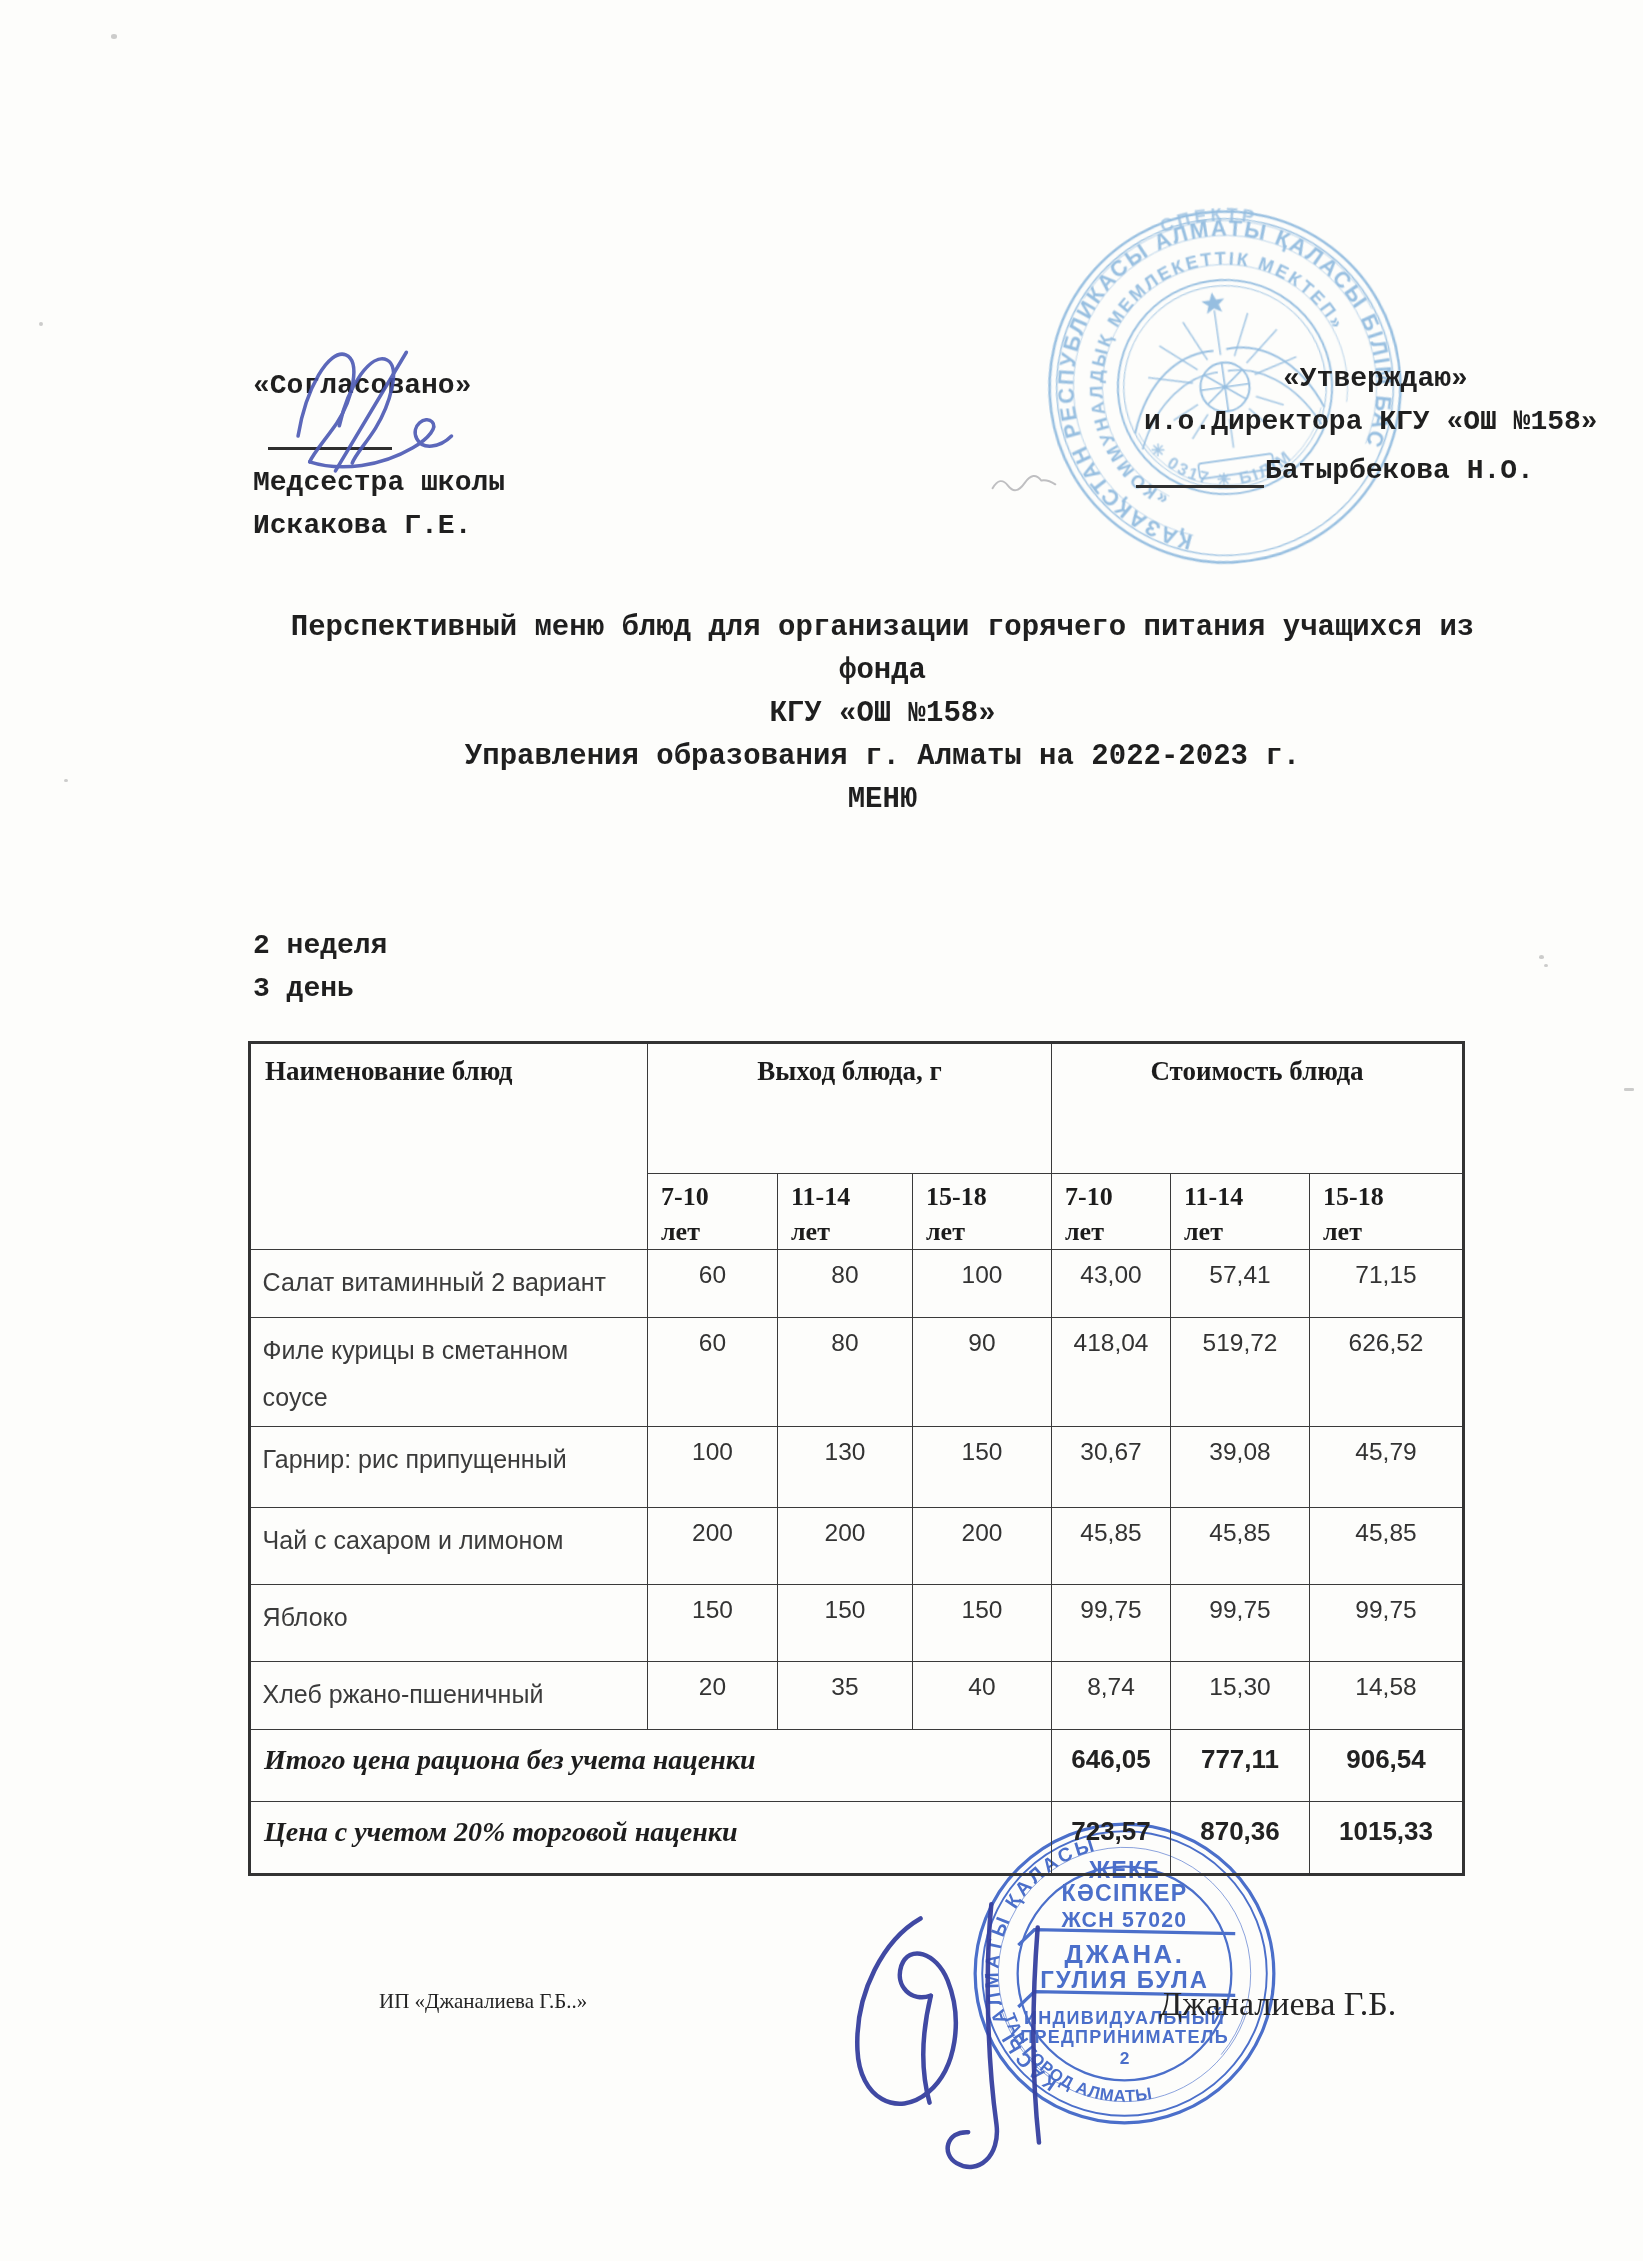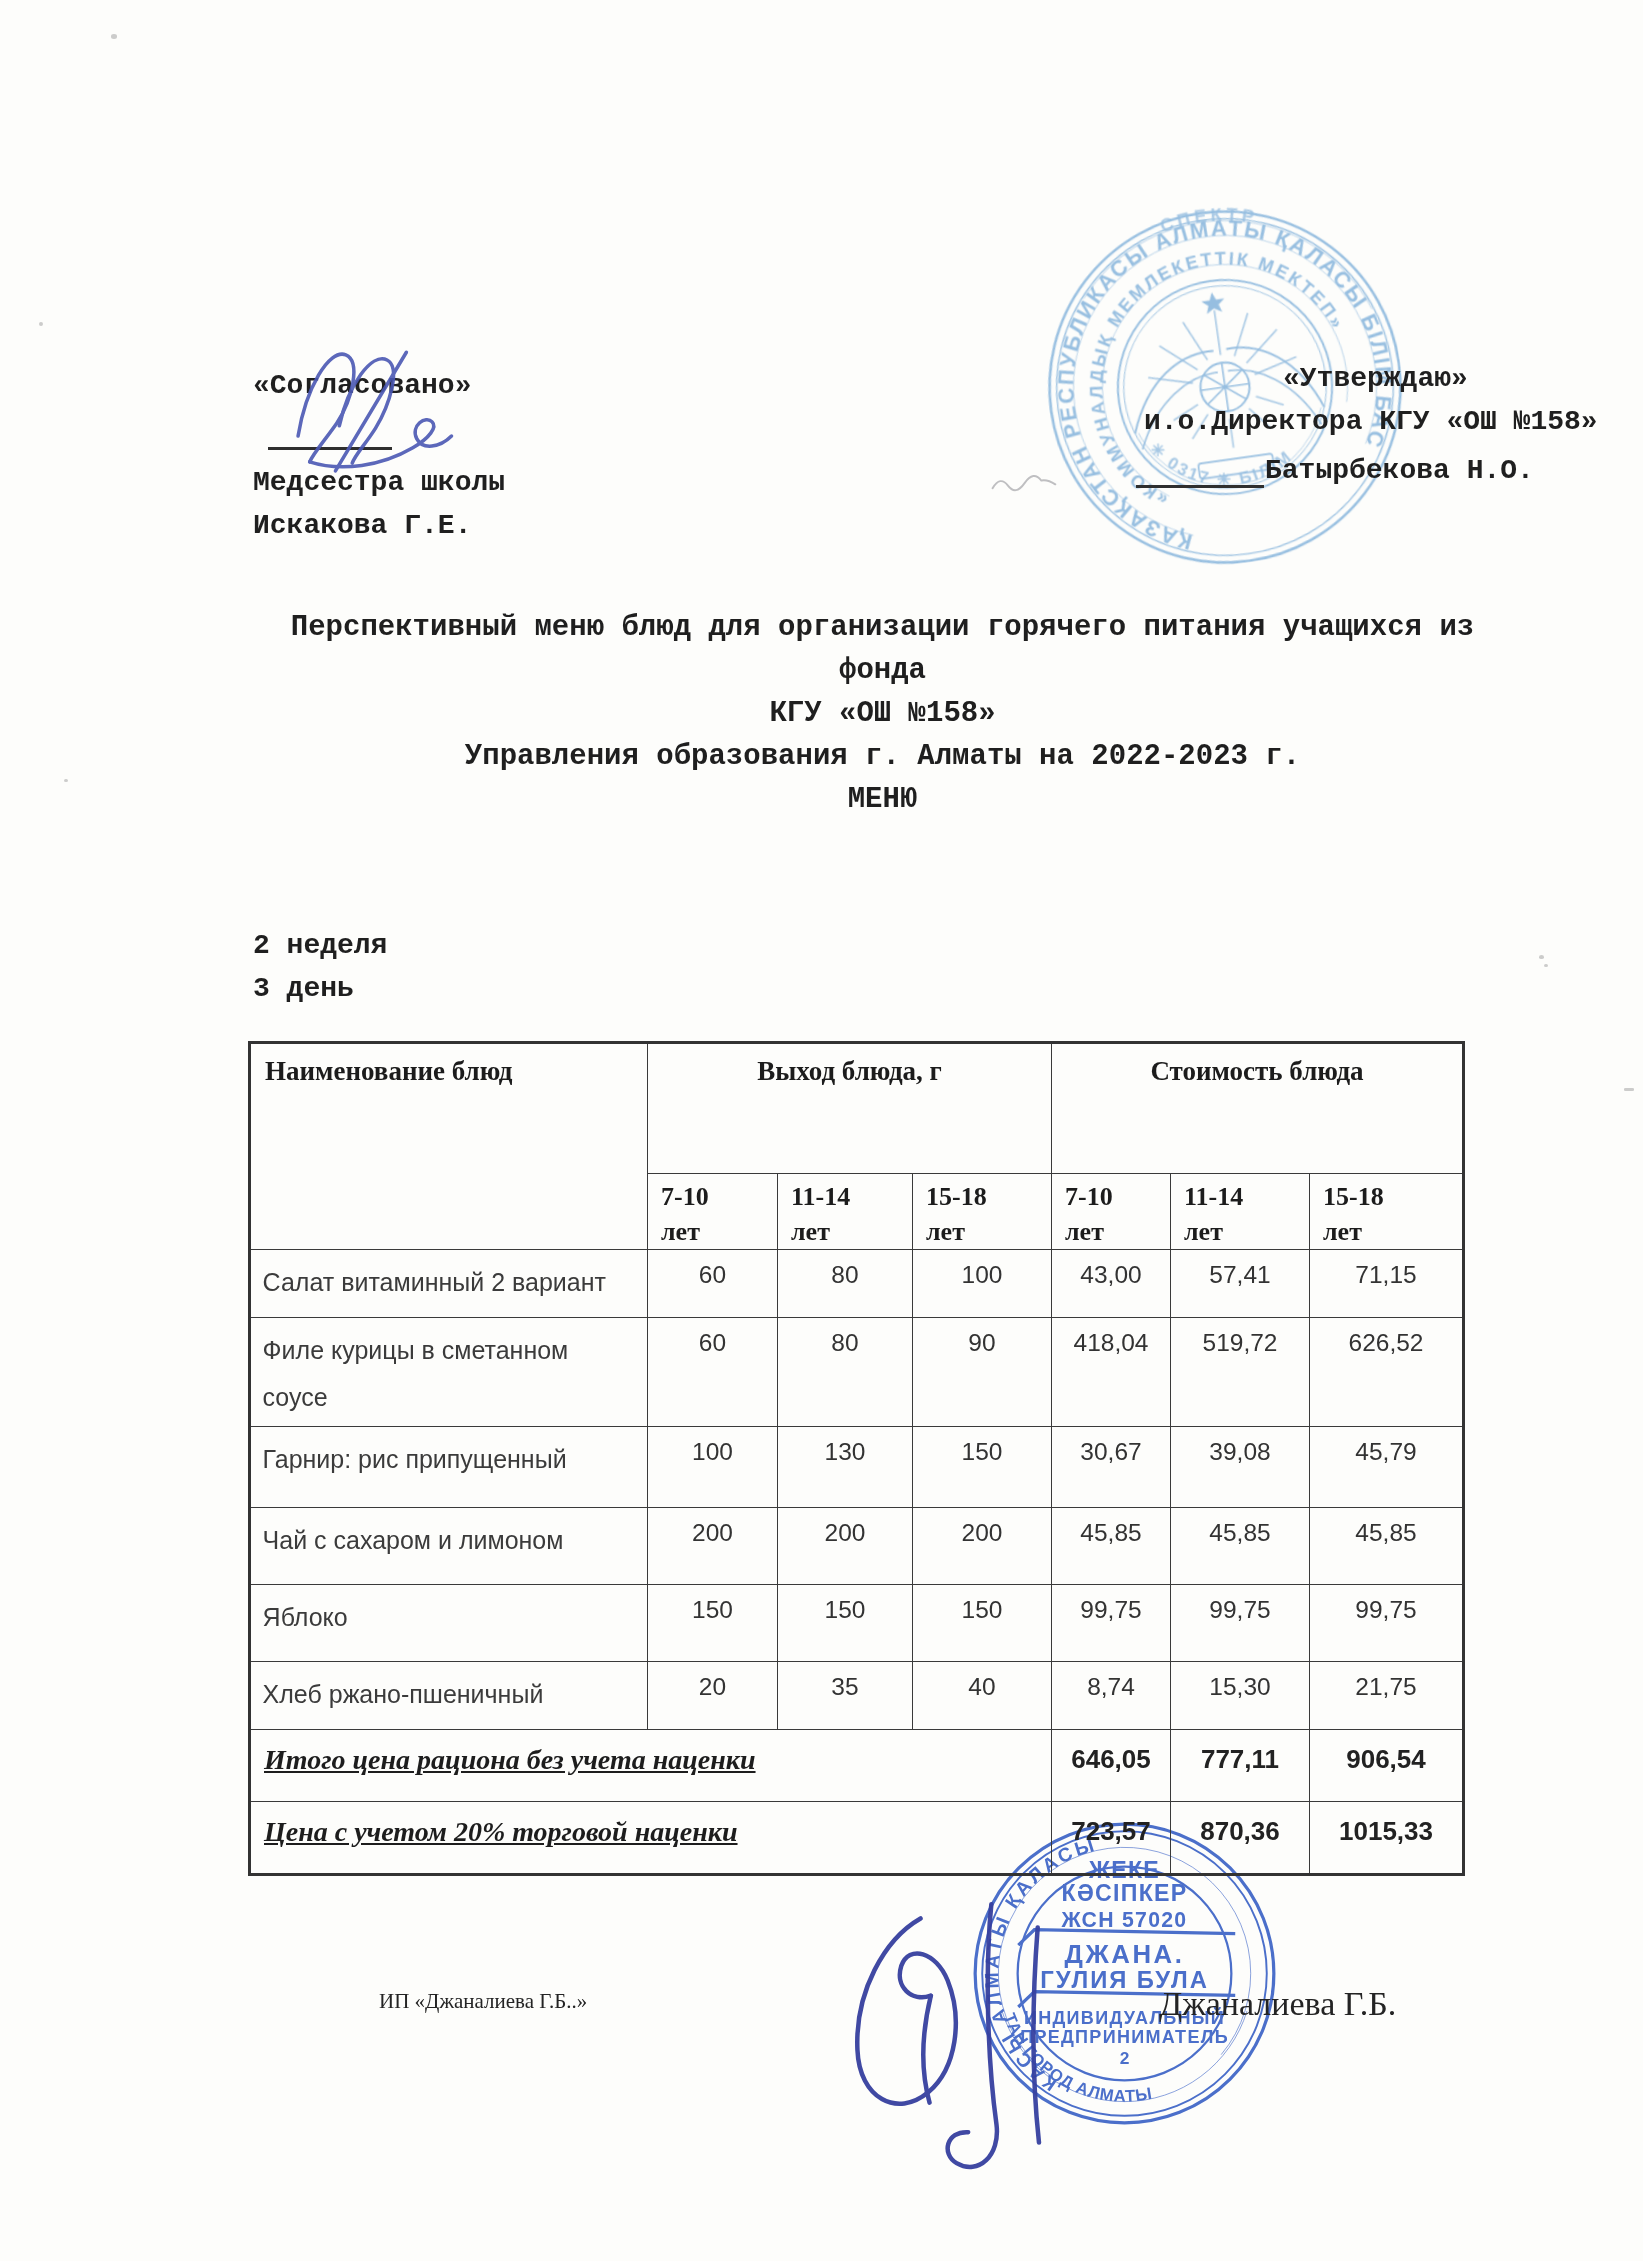--- a/index.html
+++ b/index.html
@@ -15,21 +15,21 @@
 
   
   table.menu{border-collapse:collapse;table-layout:fixed;position:absolute;left:248px;top:1041px;width:1213px;background:transparent;}
   table.menu td{border:1.9px solid #3a3a3a;overflow:hidden;}
   table.menu{border:3.2px solid #333;}
   .th-main{font:bold 27px "Liberation Serif",serif;color:#1c1c1c;vertical-align:top;padding-top:11.6px;text-align:center;}
   .th-name{text-align:left;padding-left:14px;}
   .age{font:bold 26px/1.35 "Liberation Serif",serif;color:#1c1c1c;text-align:left;padding:5.2px 0 0 13px;vertical-align:top;}
   .dish{font:25px/1.85 "Liberation Sans",sans-serif;color:#3b3b3b;text-align:left;padding:9px 9px 0 11.6px;vertical-align:top;white-space:pre-line;}
   .val{font:24.5px "Liberation Sans",sans-serif;color:#333;text-align:center;vertical-align:top;padding-top:10.3px;}
-  .total-label{font:bold italic 28px "Liberation Serif",serif;color:#1d1d1d;text-align:left;padding:14px 0 0 13px;vertical-align:top;text-decoration:underline;}
+  .total-label{font:bold italic 28px "Liberation Serif",serif;color:#1d1d1d;text-align:left;padding:14px 0 0 13px;vertical-align:top;}
   .total-val{font:bold 26px "Liberation Sans",sans-serif;color:#222;text-align:center;vertical-align:top;padding-top:14px;}
 
   .rh1{height:131px;} .rh2{height:68px;}
   .rr0{height:68px;} .rr1{height:109px;} .rr2{height:81px;}
   .rr3{height:77px;} .rr4{height:77px;} .rr5{height:68px;}
   .rt0{height:72px;} .rt1{height:73px;}
 
   .stamp{pointer-events:none;}
   .z0{z-index:0;} .z1{z-index:1;} .z2{z-index:2;} .z3{z-index:3;}
   .speck{position:absolute;background:#9b9b9b;border-radius:50%;opacity:.5;}
@@ -238,21 +238,21 @@
         <td class="val">99,75</td>
         <td class="val">99,75</td>
       </tr>
       <tr class="rr5">
         <td class="dish">Хлеб ржано-пшеничный</td>
         <td class="val">20</td>
         <td class="val">35</td>
         <td class="val">40</td>
         <td class="val">8,74</td>
         <td class="val">15,30</td>
-        <td class="val">21,75</td>
+        <td class="val">14,58</td>
       </tr>
 
       <tr class="rt0">
         <td class="total-label" colspan="4">Итого цена рациона без учета наценки</td>
         <td class="total-val">646,05</td>
         <td class="total-val">777,11</td>
         <td class="total-val">906,54</td>
       </tr>
       <tr class="rt1">
         <td class="total-label" colspan="4">Цена с учетом 20% торговой наценки</td>

